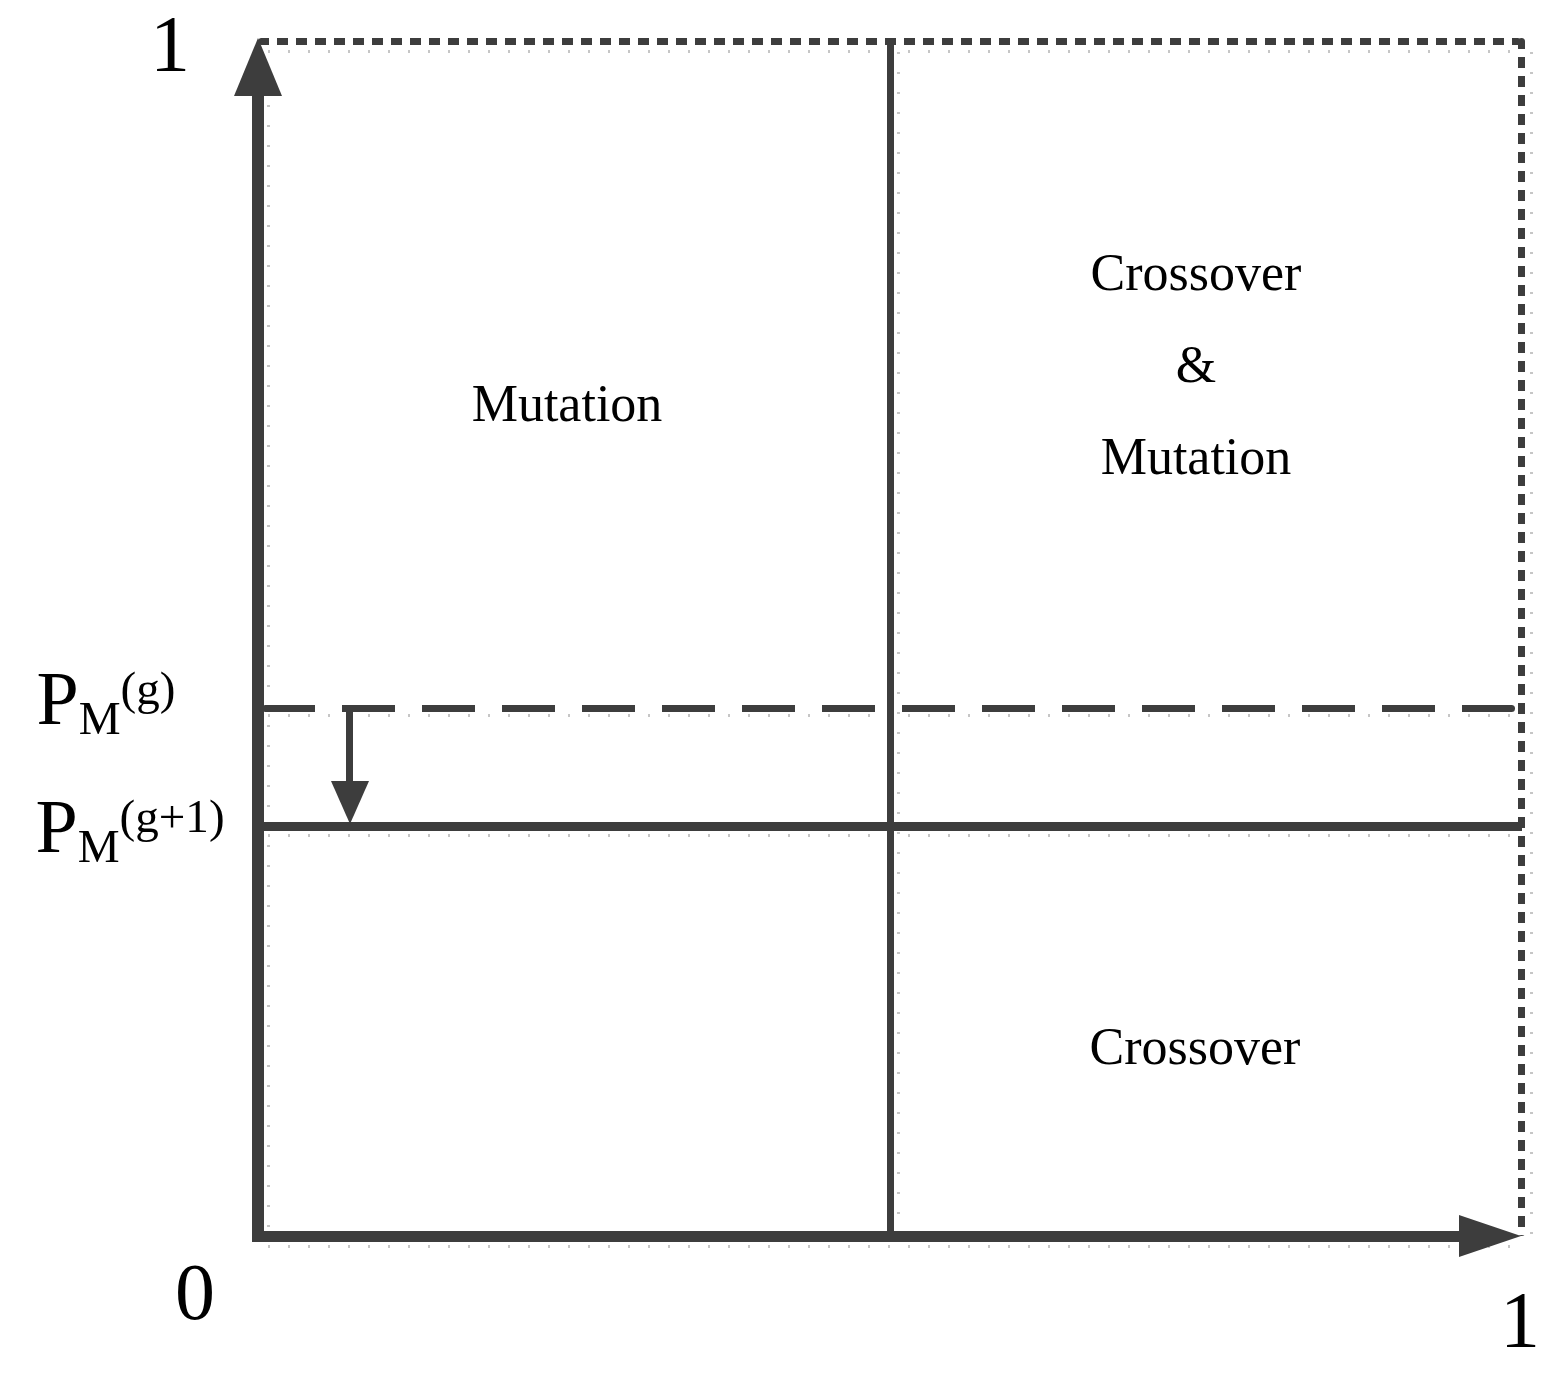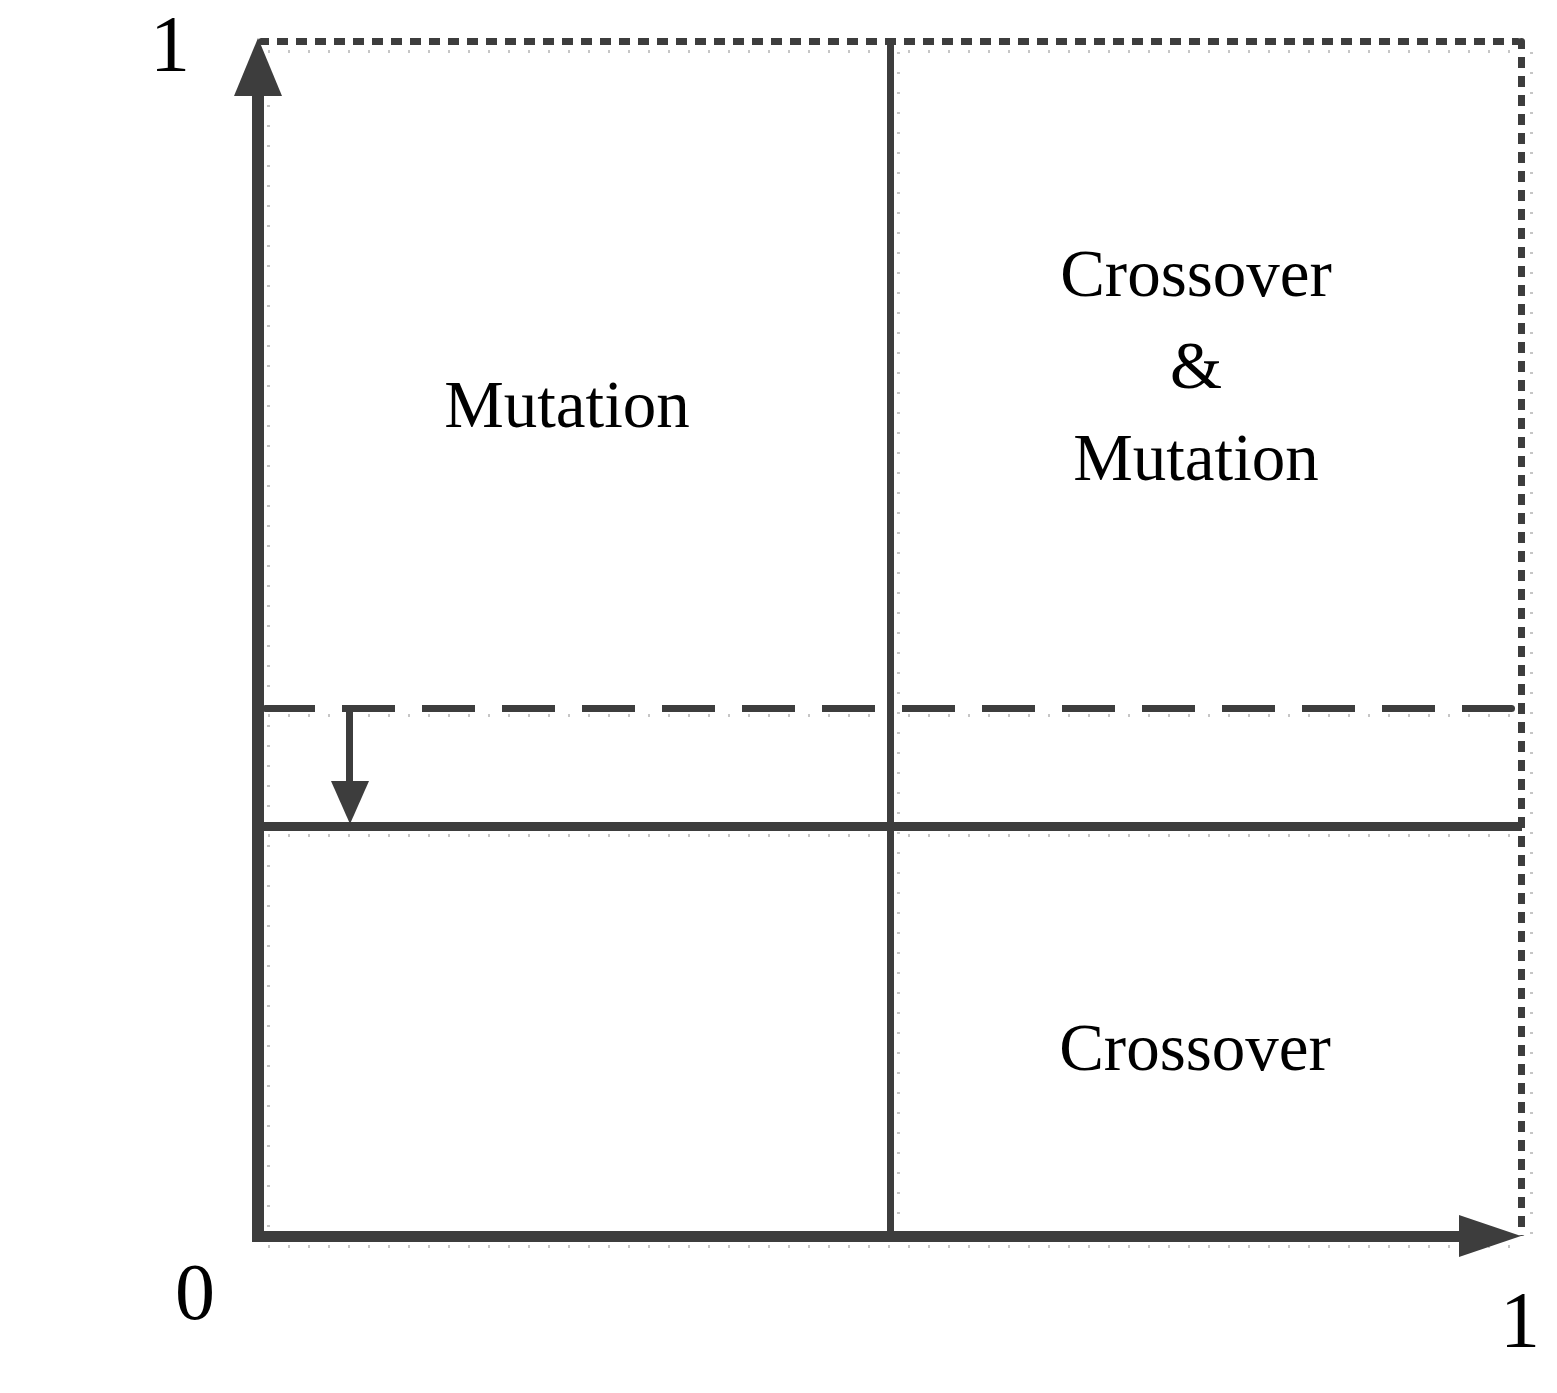--- a/index.html
+++ b/index.html
@@ -16,21 +16,21 @@
   
   .dotted-h { background:repeating-linear-gradient(to right,#3d3d3d 0 11px,transparent 11px 19px); border-radius:4px; }
   .dotted-v { background:repeating-linear-gradient(to bottom,#3d3d3d 0 11px,transparent 11px 19px); border-radius:4px; }
   
   .dashed-h { background:repeating-linear-gradient(to right,#3d3d3d 0 53px,transparent 53px 80px); border-radius:4px; }
   
   .shadow-h { background:repeating-linear-gradient(to right,#c6c6c6 0 2px,transparent 2px 20px); height:3px; }
   .shadow-v { background:repeating-linear-gradient(to bottom,#c6c6c6 0 2px,transparent 2px 20px); width:3px; }
   .centered { transform:translate(-50%,-50%); white-space:nowrap; }
   .tick { font-size:80px; line-height:1; }
-  .region { font-size:67px; line-height:1; text-align:center; }
+  .region { font-size:52px; line-height:1; text-align:center; }
   .plabel { font-size:76px; line-height:1; }
   .ss-sub { font-size:62%; vertical-align:-0.22em; }
   .ss-sup { font-size:62%; vertical-align:0.42em; }
   .eq { margin:0 14px; }
   .tri { width:0; height:0; }
 </style>
 </head>
 <body>
 
 <div class="stage">
@@ -58,20 +58,26 @@
 
   <div class="abs solid" style="left:258px;top:822px;width:1264px;height:9px;"></div>
 
   <div class="abs solid" style="left:346px;top:710px;width:7px;height:75px;"></div>
   <div class="abs tri" style="left:331px;top:781px;border-left:19px solid transparent;border-right:19px solid transparent;border-top:43px solid #3d3d3d;"></div>
 
   <div class="abs centered tick" style="left:170px;top:44px;">1</div>
   <div class="abs centered tick" style="left:195px;top:1292px;">0</div>
   <div class="abs centered tick" style="left:1520px;top:1320px;">1</div>
 
+  <div class="abs centered plabel" style="left:106px;top:701px;">
+    <span>P</span><span class="ss-sub">M</span><span class="ss-sup">(g)</span>
+  </div>
+  <div class="abs centered plabel" style="left:130px;top:829px;">
+    <span>P</span><span class="ss-sub">M</span><span class="ss-sup">(g+1)</span>
+  </div>
 
 
   <div class="abs centered region" style="left:567px;top:404px;">Mutation</div>
 
   <div class="abs centered region" style="left:1196px;top:365px;line-height:92px;">
     <div>Crossover</div>
     <div>&amp;</div>
     <div>Mutation</div>
   </div>
 

